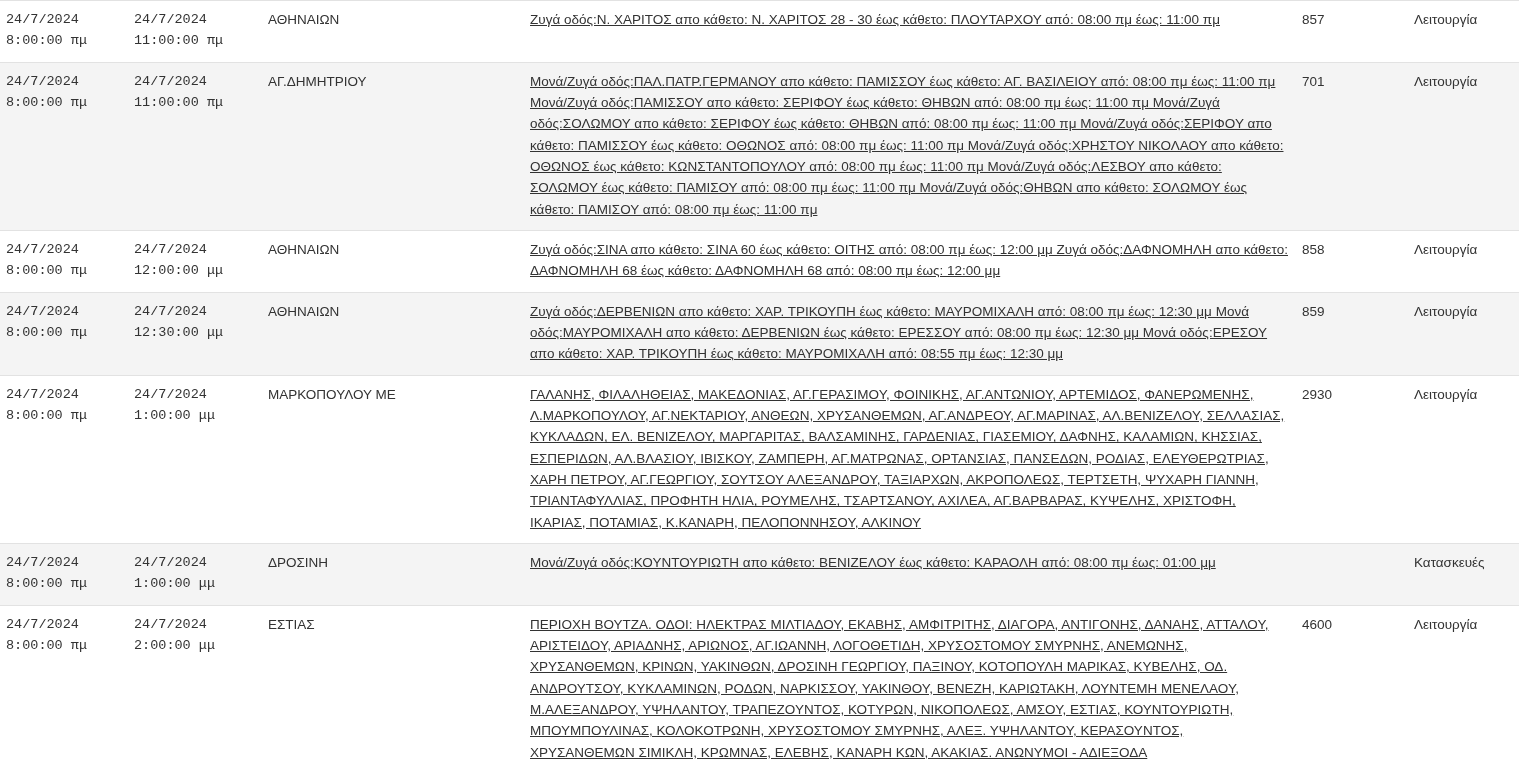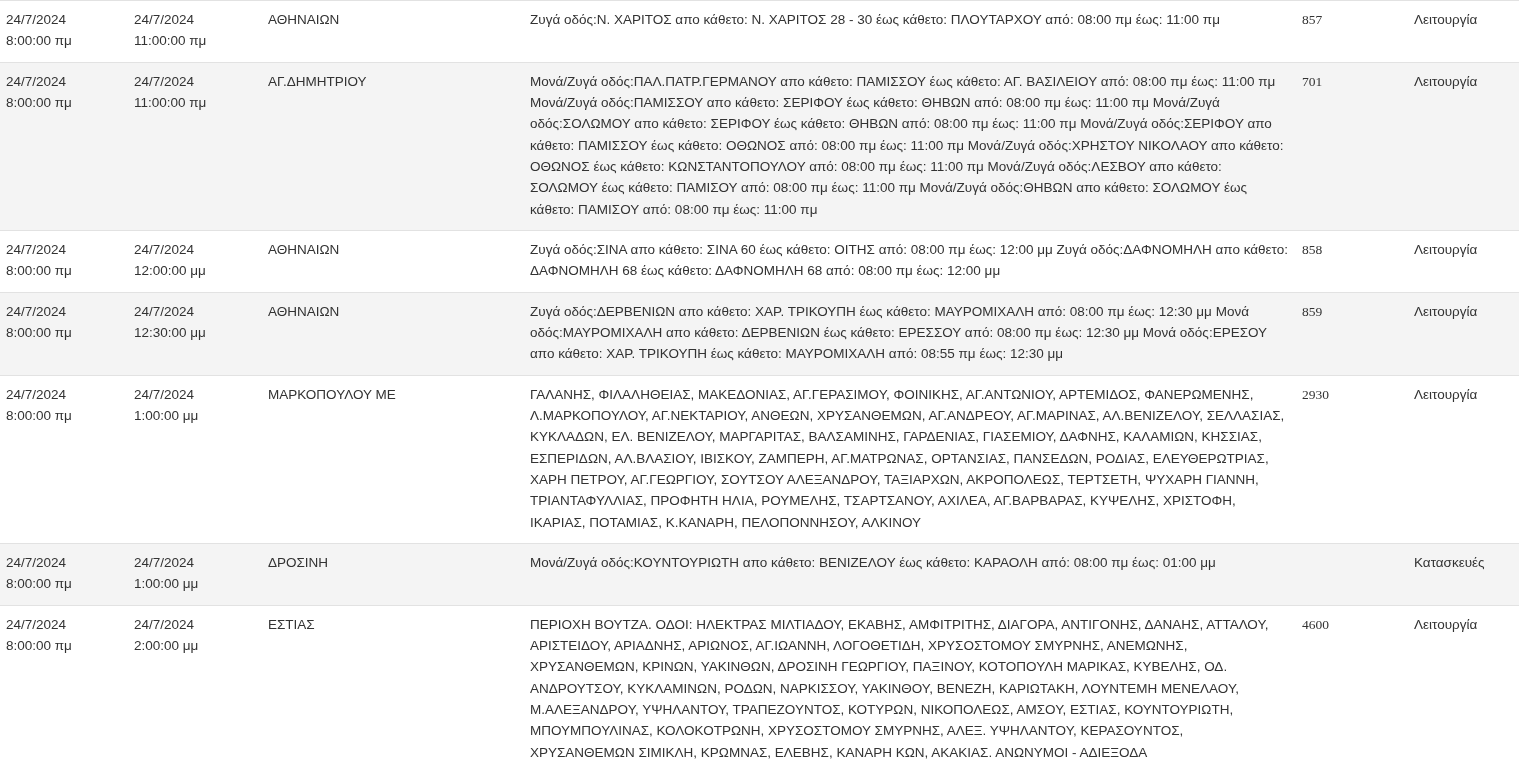--- a/index.html
+++ b/index.html
@@ -27,24 +27,24 @@
   }
   table.outage-table td {
     vertical-align: top;
     padding: 8px 6px 10px 6px;
     line-height: 1.58;
   }
   td.col-from   { width: 116px; padding-left: 6px; }
   td.col-to     { width: 122px; }
   td.col-area   { width: 250px; }
   td.col-desc   { width: 760px; padding-right: 20px; }
-  td.col-num    { width: 100px; font-family: Liberation Serif, serif; }
+  td.col-num    { width: 100px; }
   td.col-type   { width: 140px; }
-  .datetime-line { display: block; white-space: nowrap; }
-  .desc { text-align: left; }
+  .datetime-line { display: block; white-space: nowrap; font-family: Liberation Mono, monospace; }
+  .desc { text-align: left; text-decoration: underline; }
 </style>
 </head>
 <body>
 
 <table class="outage-table">
   <tbody>
 
     <tr>
       <td class="col-from">
         <span class="datetime-line">24/7/2024</span>

